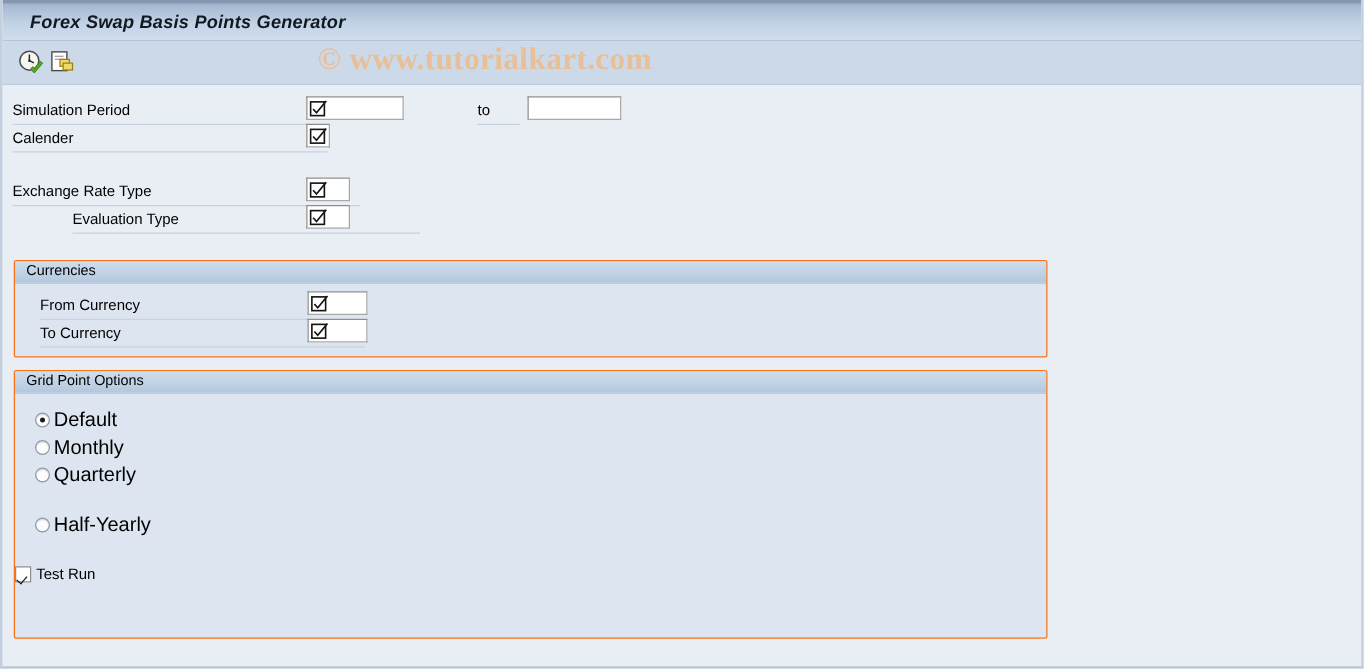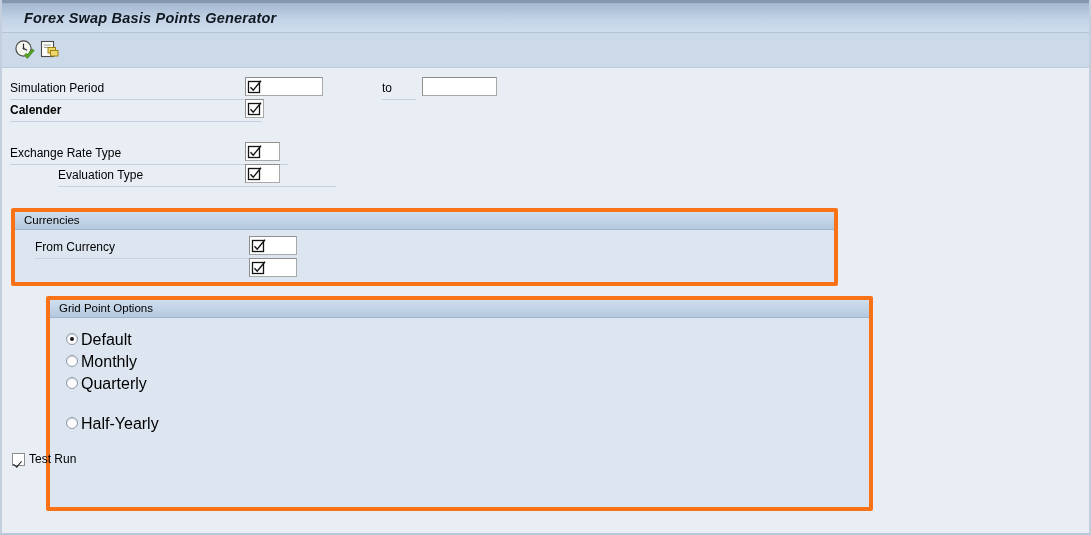--- a/index.html
+++ b/index.html
@@ -119,21 +119,21 @@
     position: absolute;
     left: 1px; top: 1px;
     width: 15px; height: 15px;
     display: block;
   }
 
   
   .groupbox {
     position: absolute;
     background: #dde6f0;
-    border: 4px solid #f97316;
+    border: 1px solid #f97316;
     border-radius: 2px;
   }
   .gb-header {
     position: absolute;
     left: 0; top: 0;
     height: 18px;
     width: 100%;
     background: linear-gradient(to bottom, #cfdeee 0%, #c2d3e6 50%, #b3c8de 100%);
     border-bottom: 1px solid #9fb6cf;
     border-radius: 1px 1px 0 0;
@@ -232,20 +232,21 @@
       <svg width="22" height="22" viewBox="0 0 22 22">
         <rect x="2.5" y="2.5" width="12" height="15" fill="#fdfdfa" stroke="#4a4a4a" stroke-width="1.1"></rect>
         <line x1="4.8" y1="6" x2="11.8" y2="6" stroke="#8d8d8d" stroke-width="0.9"></line>
         <line x1="4.8" y1="8.4" x2="11.8" y2="8.4" stroke="#8d8d8d" stroke-width="0.9"></line>
         <rect x="9" y="8.5" width="7.5" height="5.5" fill="#f0d86a" stroke="#9c8016" stroke-width="1"></rect>
         <rect x="11.5" y="11.5" width="7.5" height="5.5" fill="#f0d86a" stroke="#9c8016" stroke-width="1"></rect>
       </svg>
     </div>
   </div>
 
+  <div class="watermark">© www.tutorialkart.com</div>
 
   <div class="body-area">
 
     <div class="srow" style="left:0; top:10px; width:260px;">
       <div class="slabel" style="left:8px;">Simulation Period</div>
       <div class="underline" style="left:8px; top:21px; width:252px;"></div>
     </div>
     <div class="sfield" style="left:243px; top:9px; width:78px;">
       <svg class="chk" viewBox="0 0 15 15">
         <rect x="1.5" y="2.5" width="11" height="11" fill="#ffffff" stroke="#141414" stroke-width="1.3"></rect>
@@ -253,21 +254,21 @@
       </svg>
     </div>
 
     <div class="srow" style="left:372px; top:10px; width:42px;">
       <div class="slabel" style="left:8px;">to</div>
       <div class="underline" style="left:8px; top:21px; width:34px;"></div>
     </div>
     <div class="sfield" style="left:420px; top:9px; width:75px;"></div>
 
     <div class="srow" style="left:0; top:32px; width:260px;">
-      <div class="slabel" style="left:8px;font-weight:bold;">Calender</div>
+      <div class="slabel" style="left:8px;">Calender</div>
       <div class="underline" style="left:8px; top:21px; width:252px;"></div>
     </div>
     <div class="sfield" style="left:243px; top:31px; width:19px;">
       <svg class="chk" viewBox="0 0 15 15">
         <rect x="1.5" y="2.5" width="11" height="11" fill="#ffffff" stroke="#141414" stroke-width="1.3"></rect>
         <path d="M3.5 8.2 L6.2 11.2 L14 1.8" fill="none" stroke="#141414" stroke-width="1.4"></path>
       </svg>
     </div>
 
     <div class="srow" style="left:0; top:75px; width:286px;">
@@ -301,29 +302,33 @@
         <div class="slabel" style="left:8px;">From Currency</div>
         <div class="underline" style="left:8px; top:21px; width:260px;"></div>
       </div>
       <div class="sfield" style="left:234px; top:24px; width:48px;">
         <svg class="chk" viewBox="0 0 15 15">
           <rect x="1.5" y="2.5" width="11" height="11" fill="#ffffff" stroke="#141414" stroke-width="1.3"></rect>
           <path d="M3.5 8.2 L6.2 11.2 L14 1.8" fill="none" stroke="#141414" stroke-width="1.4"></path>
         </svg>
       </div>
 
+      <div class="srow" style="left:12px; top:47px; width:268px;">
+        <div class="slabel" style="left:8px;">To Currency</div>
+        <div class="underline" style="left:8px; top:21px; width:260px;"></div>
+      </div>
       <div class="sfield" style="left:234px; top:46px; width:48px;">
         <svg class="chk" viewBox="0 0 15 15">
           <rect x="1.5" y="2.5" width="11" height="11" fill="#ffffff" stroke="#141414" stroke-width="1.3"></rect>
           <path d="M3.5 8.2 L6.2 11.2 L14 1.8" fill="none" stroke="#141414" stroke-width="1.4"></path>
         </svg>
       </div>
     </div>
 
-    <div class="groupbox" style="left:9px; top:228px; width:827px; height:215px;margin-left:35px;">
+    <div class="groupbox" style="left:9px; top:228px; width:827px; height:215px;">
       <div class="gb-header">
         <div class="gb-title">Grid Point Options</div>
       </div>
 
       <div class="radio-row checked" style="left:16px; top:31px; width:200px;">
         <span class="radio-mark"></span>
         <span class="radio-label">Default</span>
       </div>
 
       <div class="radio-row" style="left:16px; top:53px; width:200px;text-align:center;">

